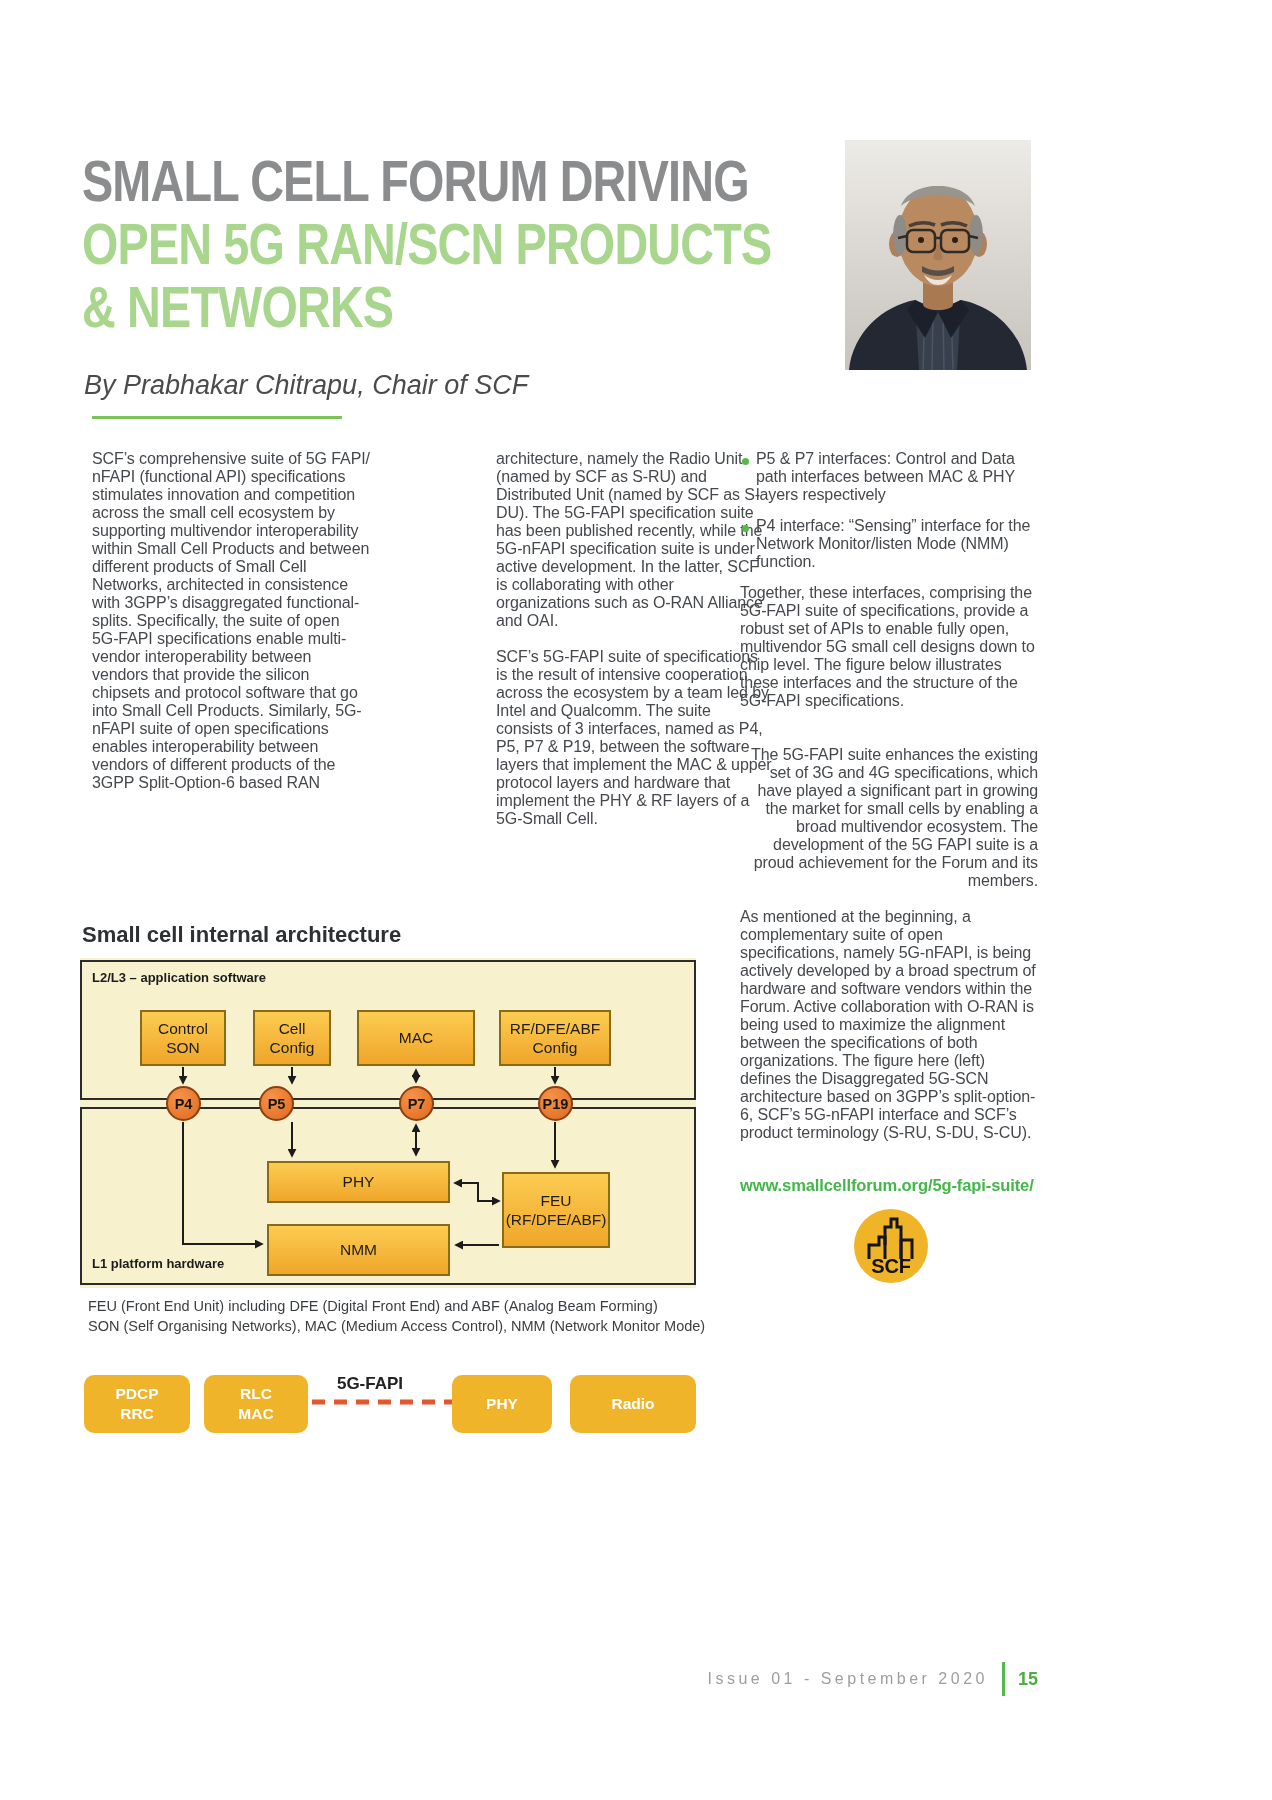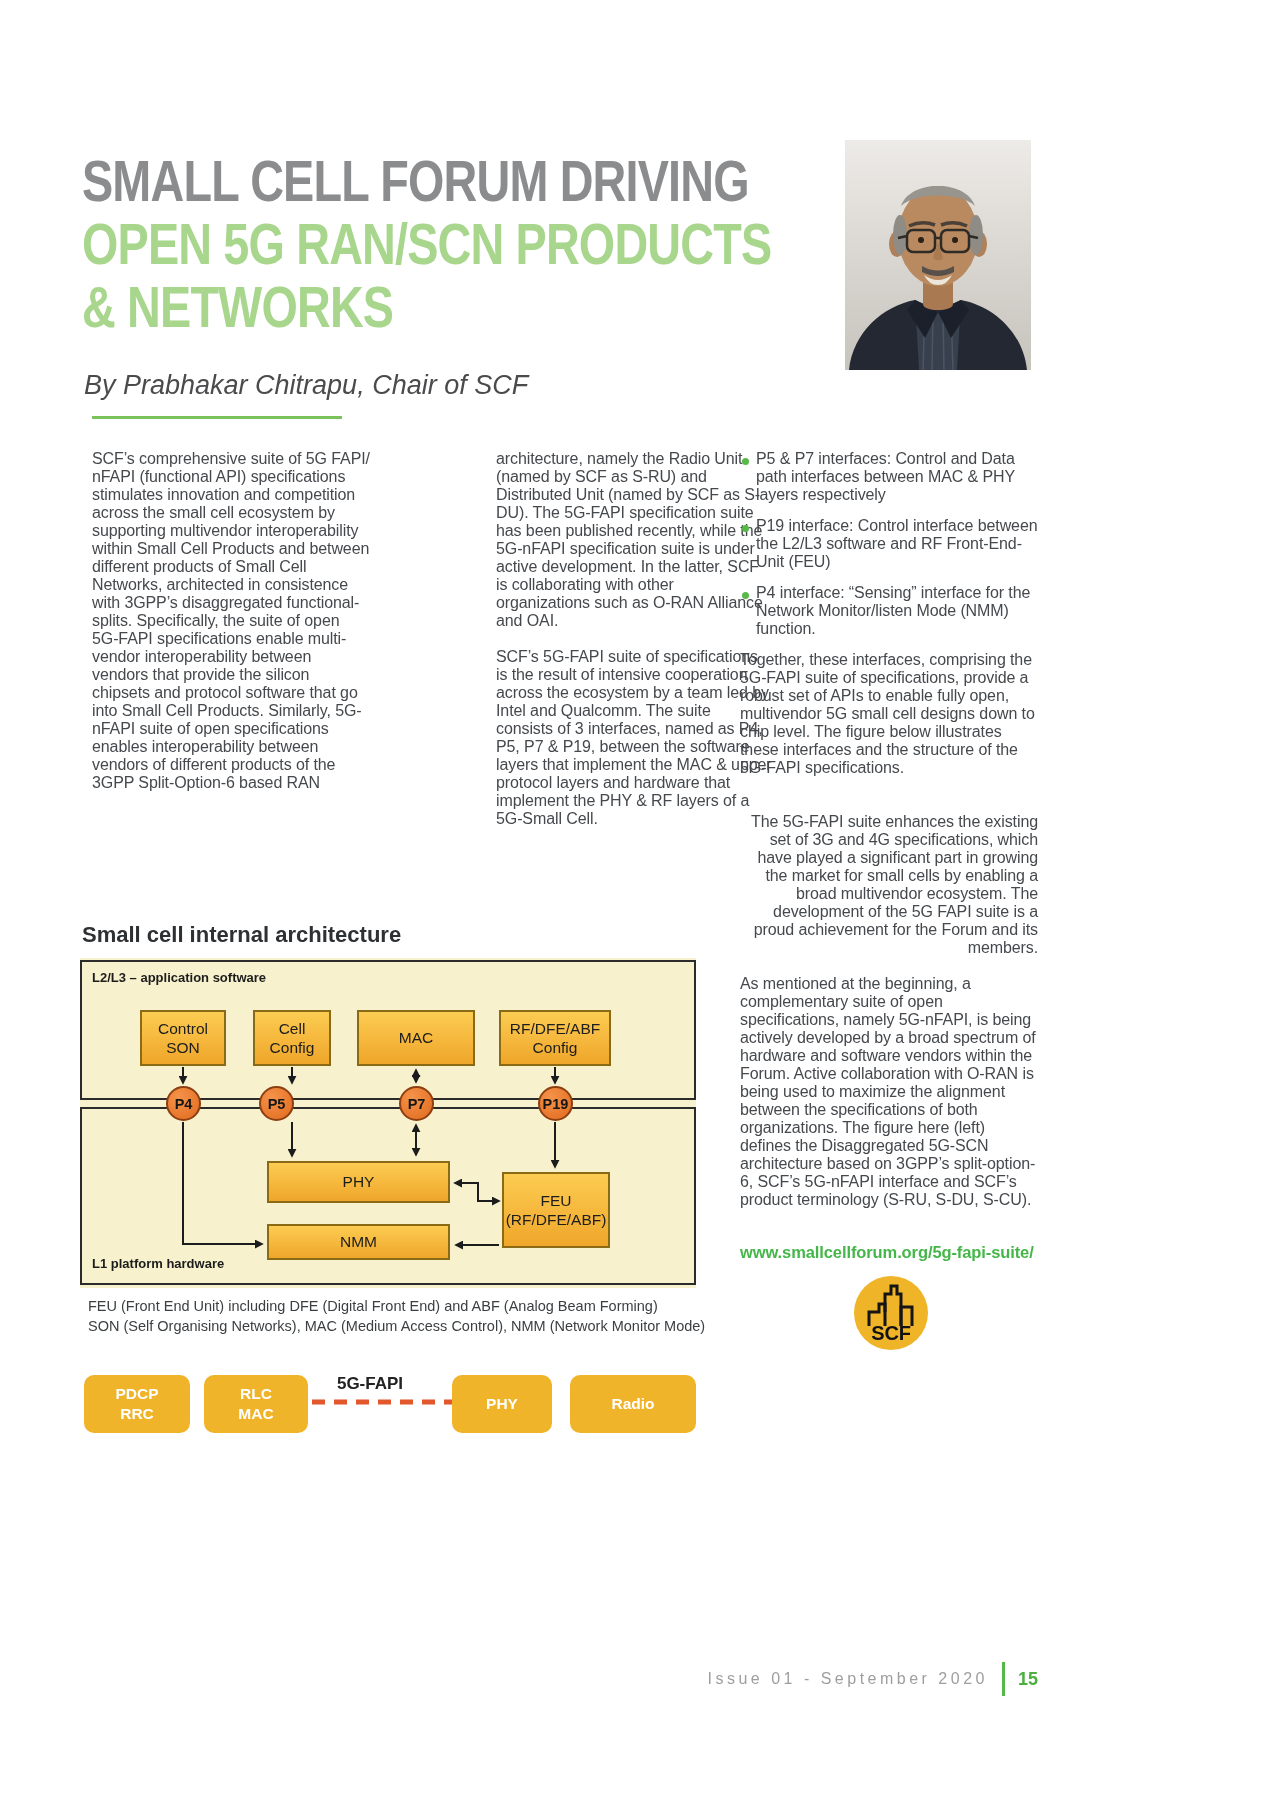--- a/index.html
+++ b/index.html
@@ -44,21 +44,21 @@
   .l1-label{left:12px;top:298px;}
   .obox{position:absolute;box-sizing:border-box;border:2px solid #8a6a15;
         background:linear-gradient(180deg,#fccc52,#efa62a);display:flex;flex-direction:column;
         align-items:center;justify-content:center;text-align:center;font-size:15.5px;
         color:#1d1d1d;line-height:1.25;z-index:2;}
   .b-control{left:60px;top:52px;width:86px;height:56px;}
   .b-cellcfg{left:173px;top:52px;width:78px;height:56px;}
   .b-mac{left:277px;top:52px;width:118px;height:56px;}
   .b-rfcfg{left:419px;top:52px;width:112px;height:56px;}
   .b-phy{left:187px;top:203px;width:183px;height:42px;}
-  .b-nmm{left:187px;top:266px;width:183px;height:36px;}
+  .b-nmm{left:187px;top:266px;width:183px;height:52px;}
   .b-feu{left:422px;top:214px;width:108px;height:76px;}
   .iface{position:absolute;top:128px;width:35px;height:35px;border-radius:50%;
          background:radial-gradient(circle at 35% 30%,#f5934a,#e06a1e);
          border:2px solid #8d3f12;box-sizing:border-box;display:flex;align-items:center;
          justify-content:center;font-weight:bold;font-size:14.5px;color:#161616;z-index:3;}
   .p4{left:86px;} .p5{left:179px;} .p7{left:319px;} .p19{left:458px;}
   .connectors{position:absolute;left:0;top:0;z-index:1;}
 
   .fig-caption{position:absolute;left:88px;top:1297px;width:630px;font-size:14.5px;
                line-height:19.5px;color:#3b3f42;}
@@ -133,21 +133,20 @@
   </div>
 
   <div class="col col2">
     <p>architecture, namely the Radio Unit (named by SCF as S-RU) and Distributed Unit (named by SCF as S-DU). The 5G-FAPI specification suite has been published recently, while the 5G-nFAPI specification suite is under active development. In the latter, SCF is collaborating with other organizations such as O-RAN Alliance and OAI.</p>
     <p>SCF’s 5G-FAPI suite of specifications is the result of intensive cooperation across the ecosystem by a team led by Intel and Qualcomm. The suite consists of 3 interfaces, named as P4, P5, P7 &amp; P19, between the software layers that implement the MAC &amp; upper protocol layers and hardware that implement the PHY &amp; RF layers of a 5G-Small Cell.</p>
   </div>
 
   <div class="col col3">
     <ul>
       <li>P5 &amp; P7 interfaces: Control and Data path interfaces between MAC &amp; PHY layers respectively</li>
-      <li>P19 interface: Control interface between the L2/L3 software and RF Front-End-Unit (FEU)</li>
       <li>P4 interface: “Sensing” interface for the Network Monitor/listen Mode (NMM) function.</li>
     </ul>
     <p>Together, these interfaces, comprising the 5G-FAPI suite of specifications, provide a robust set of APIs to enable fully open, multivendor 5G small cell designs down to chip level. The figure below illustrates these interfaces and the structure of the 5G-FAPI specifications.</p>
     <p class="p-gap">The 5G-FAPI suite enhances the existing set of 3G and 4G specifications, which have played a significant part in growing the market for small cells by enabling a broad multivendor ecosystem. The development of the 5G FAPI suite is a proud achievement for the Forum and its members.</p>
     <p>As mentioned at the beginning, a complementary suite of open specifications, namely 5G-nFAPI, is being actively developed by a broad spectrum of hardware and software vendors within the Forum. Active collaboration with O-RAN is being used to maximize the alignment between the specifications of both organizations. The figure here (left) defines the Disaggregated 5G-SCN architecture based on 3GPP’s split-option-6, SCF’s 5G-nFAPI interface and SCF’s product terminology (S-RU, S-DU, S-CU).</p>
     <a class="weblink">www.smallcellforum.org/5g-fapi-suite/</a>
     <div class="scf-logo">
       <svg viewBox="0 0 78 78" width="78" height="78">
         <circle cx="39" cy="39" r="37" fill="#f0b428"></circle>
         <g stroke="#151515" stroke-width="3" fill="none">

